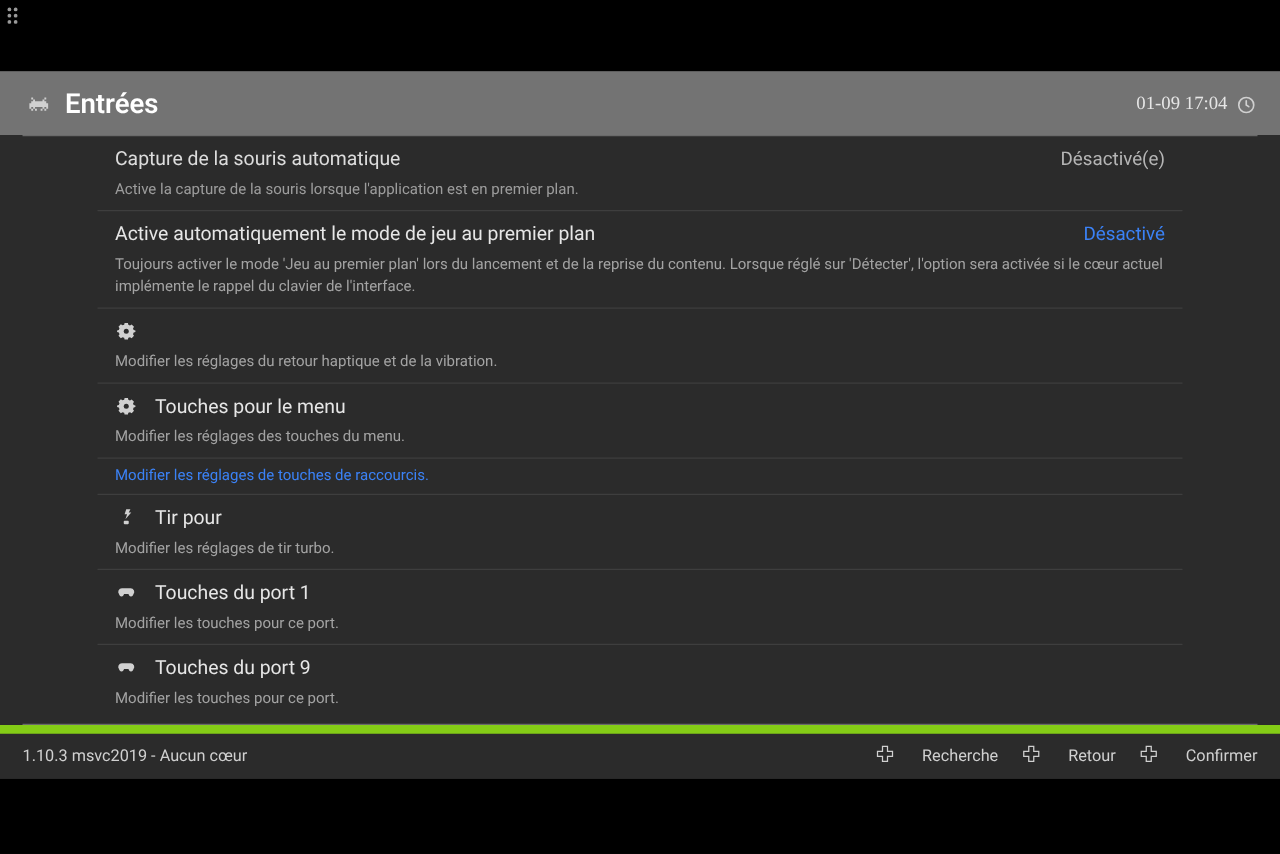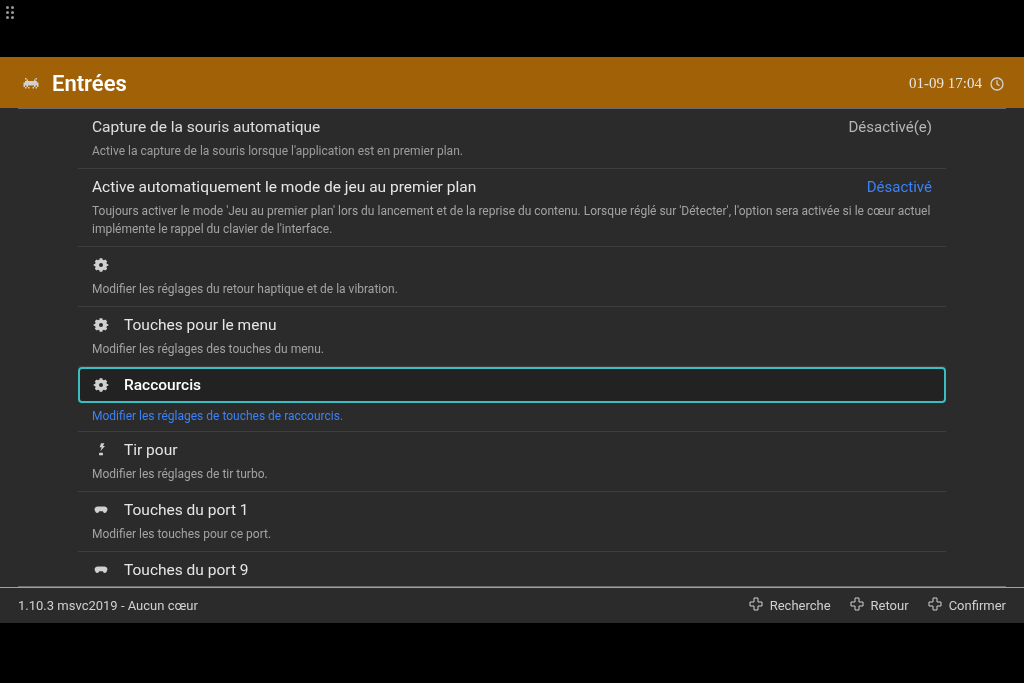--- a/index.html
+++ b/index.html
@@ -12,21 +12,21 @@
     display: flex; flex-direction: column;
   }
   .drag-handle {
     position: absolute; top: 6px; left: 6px; width: 8px; height: 14px;
     display: grid; grid-template-columns: 3px 3px; grid-template-rows: 3px 3px 3px; gap: 2px;
   }
   .drag-handle span { width:3px; height:3px; background:#999; border-radius:50%; }
   .header {
     display:flex; align-items:center; justify-content:space-between;
     padding: 14px 18px 12px 22px;
-    background:#a16207;
+    background:#737373;
   }
   .header-left { display:flex; align-items:center; gap:12px; }
   .header-title { font-size:22px; font-weight:600; color:#fff; }
   .header-right { display:flex; align-items:center; gap:6px; color:#e6e6e6; font-size:15px; font-weight:500;font-family:Liberation Serif, serif; }
   .hr-line { height:1px; background:#6a6a6a; margin:0 18px; }
   .content {
     flex:1; overflow:hidden; padding:0 18px;
   }
   .list { margin-left:60px; margin-right:60px; }
   .item { padding: 9px 14px 0 14px; }
@@ -46,25 +46,25 @@
   .item.selected {
     border:2px solid #37bfc2; border-radius:4px;
     background:#222; padding:7px 12px 7px 12px;
   }
   .item.selected .item-row .label { color:#fff; font-weight:500; }
   .icon { width:18px; height:18px; display:inline-flex; align-items:center; justify-content:center; flex-shrink:0;}
   .icon svg { fill:#d0d0d0; }
   .footer {
     display:flex; align-items:center; justify-content:space-between;
     padding:8px 18px; color:#d0d0d0; font-size:13px;
-    border-top:1px solid #84cc16;
+    border-top:7px solid #84cc16;
     background:#2b2b2b;
   }
   .footer-right { display:flex; align-items:center; gap:18px; }
-  .footer-btn { display:flex; align-items:center; gap:6px; color:#d0d0d0; font-size:13px; }
+  .footer-btn { display:flex; align-items:center; gap:22px; color:#d0d0d0; font-size:13px; }
   .footer-btn .pad-icon svg { fill:#d0d0d0; }
   .partial-top { opacity:0.95; }
 </style>
 </head>
 <body>
 
 <div class="drag-handle">
   <span></span>
     <span></span>
     <span></span>
@@ -141,33 +141,20 @@
                   <path d="M10 2h4l.5 2.2 2 .8 2-1.2 2.8 2.8-1.2 2 .8 2L23 11v2l-2.1.5-.8 2 1.2 2-2.8 2.8-2-1.2-2 .8L14 22h-4l-.5-2.1-2-.8-2 1.2L2.7 17.5l1.2-2-.8-2L1 13v-2l2.1-.5.8-2-1.2-2L5.5 3.7l2 1.2 2-.8z" fill="#d0d0d0"></path>
                   <circle cx="12" cy="12" r="3" fill="#2b2b2b"></circle>
                 </svg>
               </span>
               <span>Touches pour le menu</span>
             </div>
           </div>
           <div class="item-desc">Modifier les réglages des touches du menu.</div>
         </div>
         <div class="item-sep"></div>
-        <div class="item selected">
-          <div class="item-row">
-            <div class="label">
-              <span class="icon">
-                <svg viewBox="0 0 24 24" width="16" height="16">
-                  <path d="M10 2h4l.5 2.2 2 .8 2-1.2 2.8 2.8-1.2 2 .8 2L23 11v2l-2.1.5-.8 2 1.2 2-2.8 2.8-2-1.2-2 .8L14 22h-4l-.5-2.1-2-.8-2 1.2L2.7 17.5l1.2-2-.8-2L1 13v-2l2.1-.5.8-2-1.2-2L5.5 3.7l2 1.2 2-.8z" fill="#d0d0d0"></path>
-                  <circle cx="12" cy="12" r="3" fill="#2b2b2b"></circle>
-                </svg>
-              </span>
-              <span>Raccourcis</span>
-            </div>
-          </div>
-        </div>
         <div style="padding: 6px 14px 8px; font-size: 12px; color: #3b82f6;">Modifier les réglages de touches de raccourcis.</div>
         <div class="item-sep"></div>
         <div class="item">
           <div class="item-row">
             <div class="label">
               <span class="icon">
                 <svg viewBox="0 0 24 24" width="16" height="16">
                   <path d="M12 2l-2 6h3l-2 6 7-8h-3l2-4z" fill="#d0d0d0"></path>
                   <rect x="9" y="16" width="6" height="4" rx="1" fill="#d0d0d0"></rect>
                 </svg>

